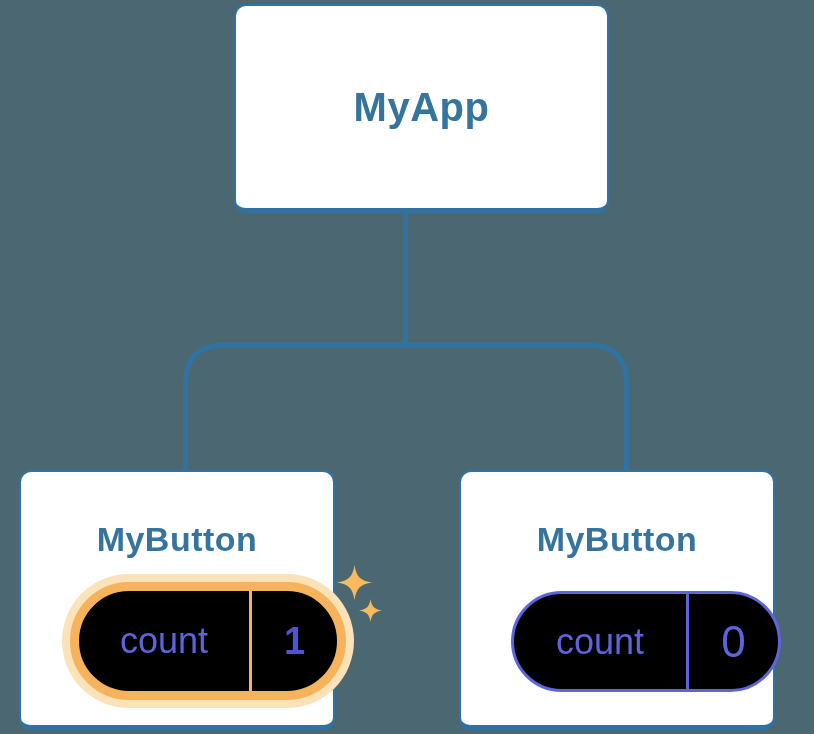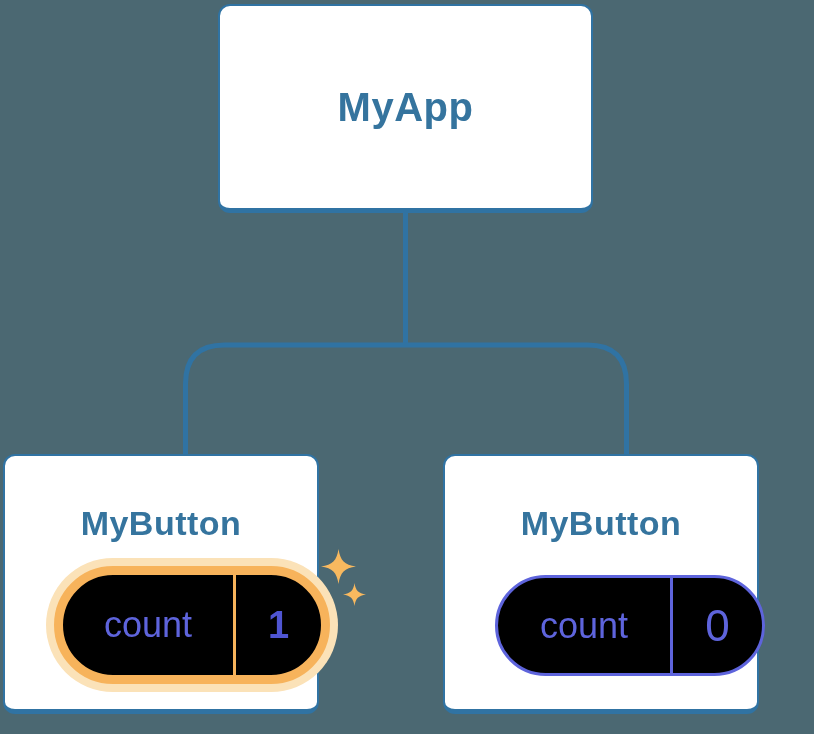--- a/index.html
+++ b/index.html
@@ -21,36 +21,37 @@
     width: 814px;
     height: 734px;
   }
   .card {
     position: absolute;
     box-sizing: border-box;
     background: #FFFFFF;
     border: 2px solid #3073A3;
     border-bottom-width: 5px;
     border-radius: 12px;
+    margin-left: 16px;
   }
   .card-root {
     left: 218px; top: 4px;
     width: 375px; height: 209px;
     display: flex;
     align-items: center;
     justify-content: center;
   }
   .root-label {
     font-size: 40px;
     font-weight: 700;
     color: #35749E;
     letter-spacing: 0.5px;
   }
   .card-child {
-    top: 454px;
+    top: 470px;
     width: 316px; height: 260px; padding-left: 12px;
   }
   .card-child-left  { left: 3px; }
   .card-child-right { left: 443px; }
   .child-label {
     position: absolute;
     left: 0; top: 48px;
     width: 100%;
     text-align: center;
     font-size: 34px;

